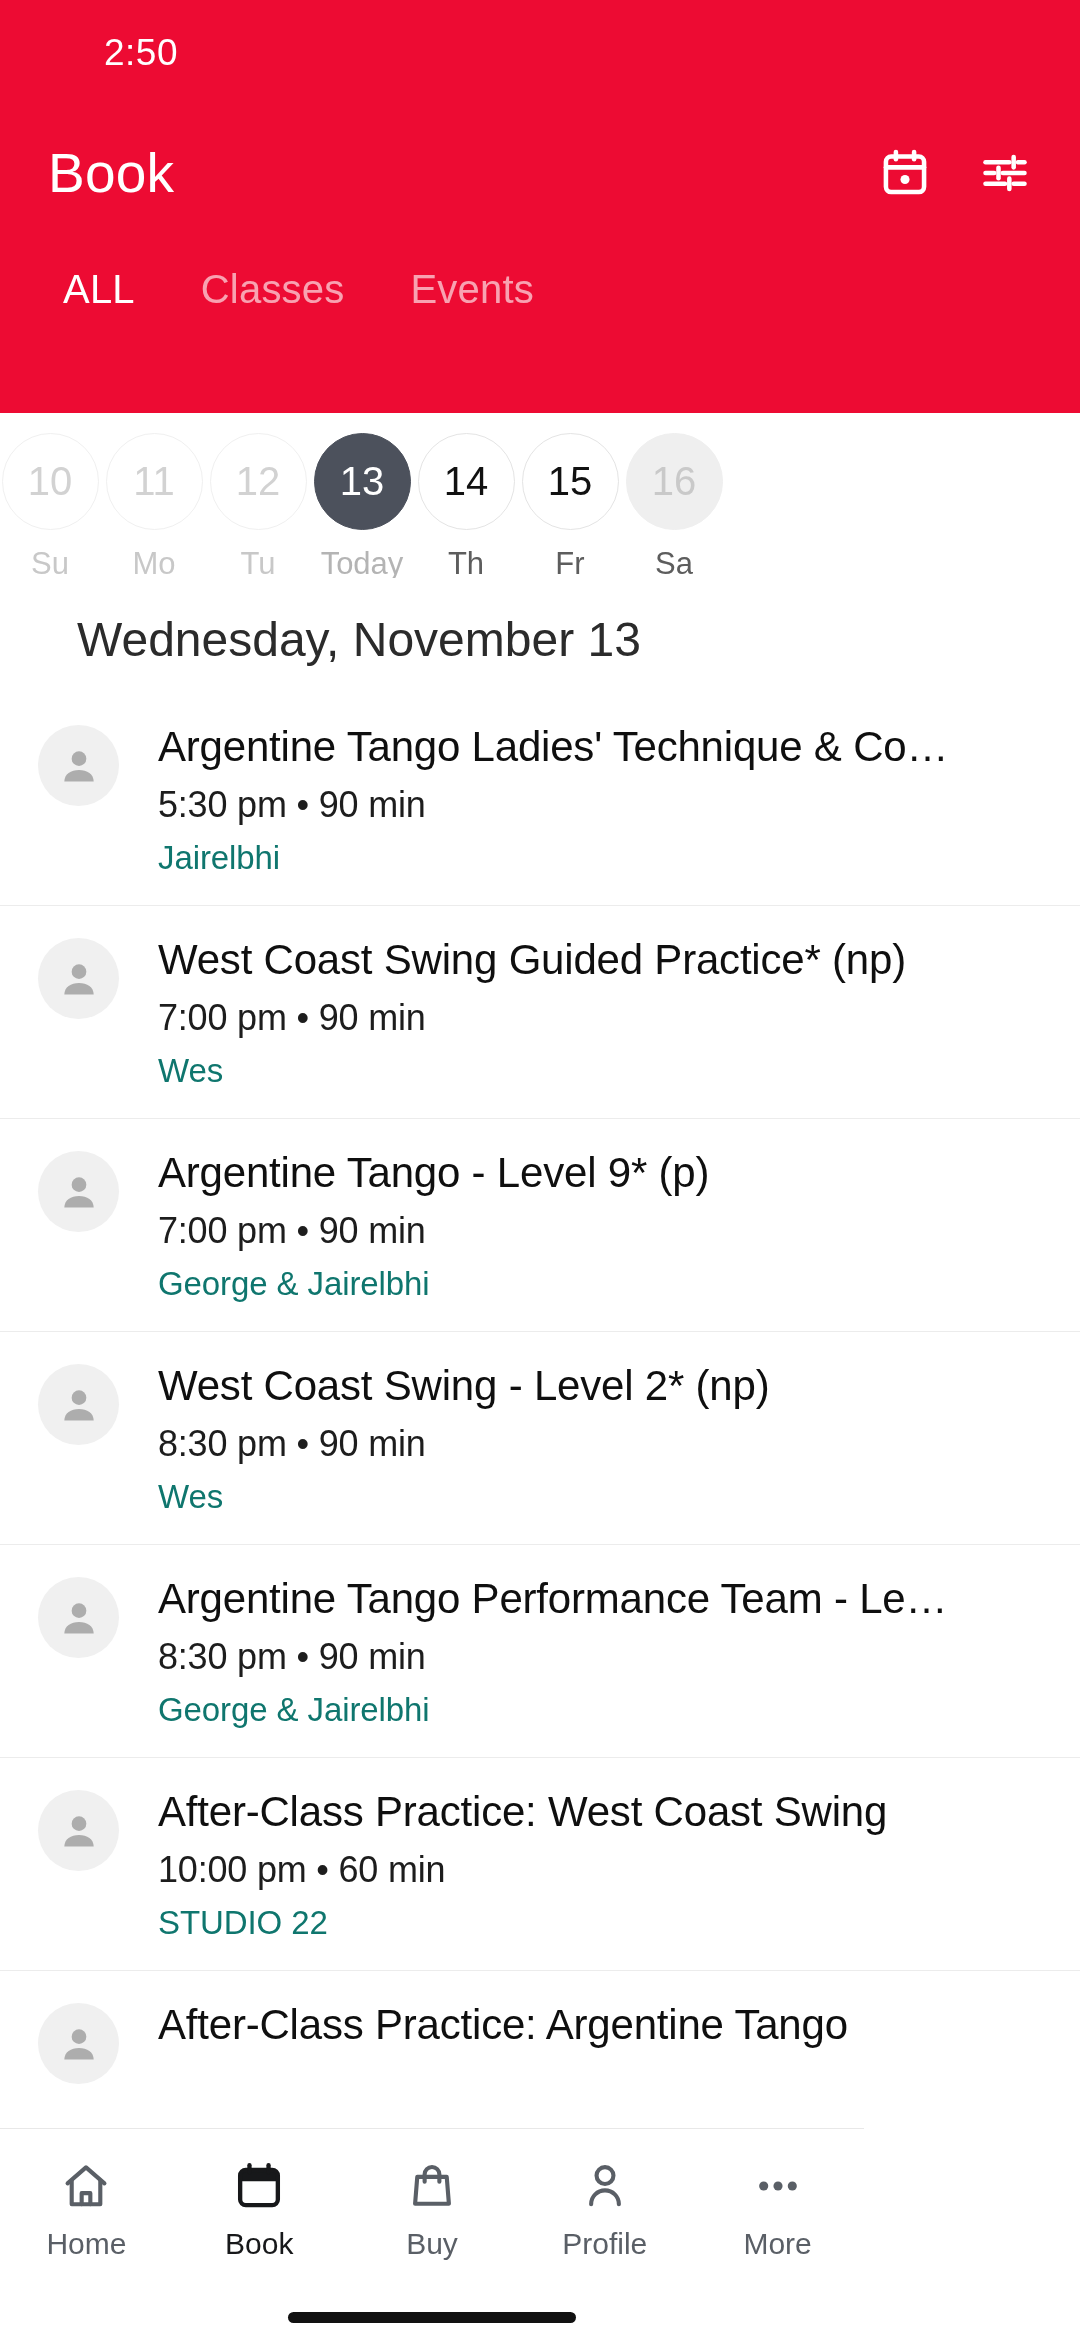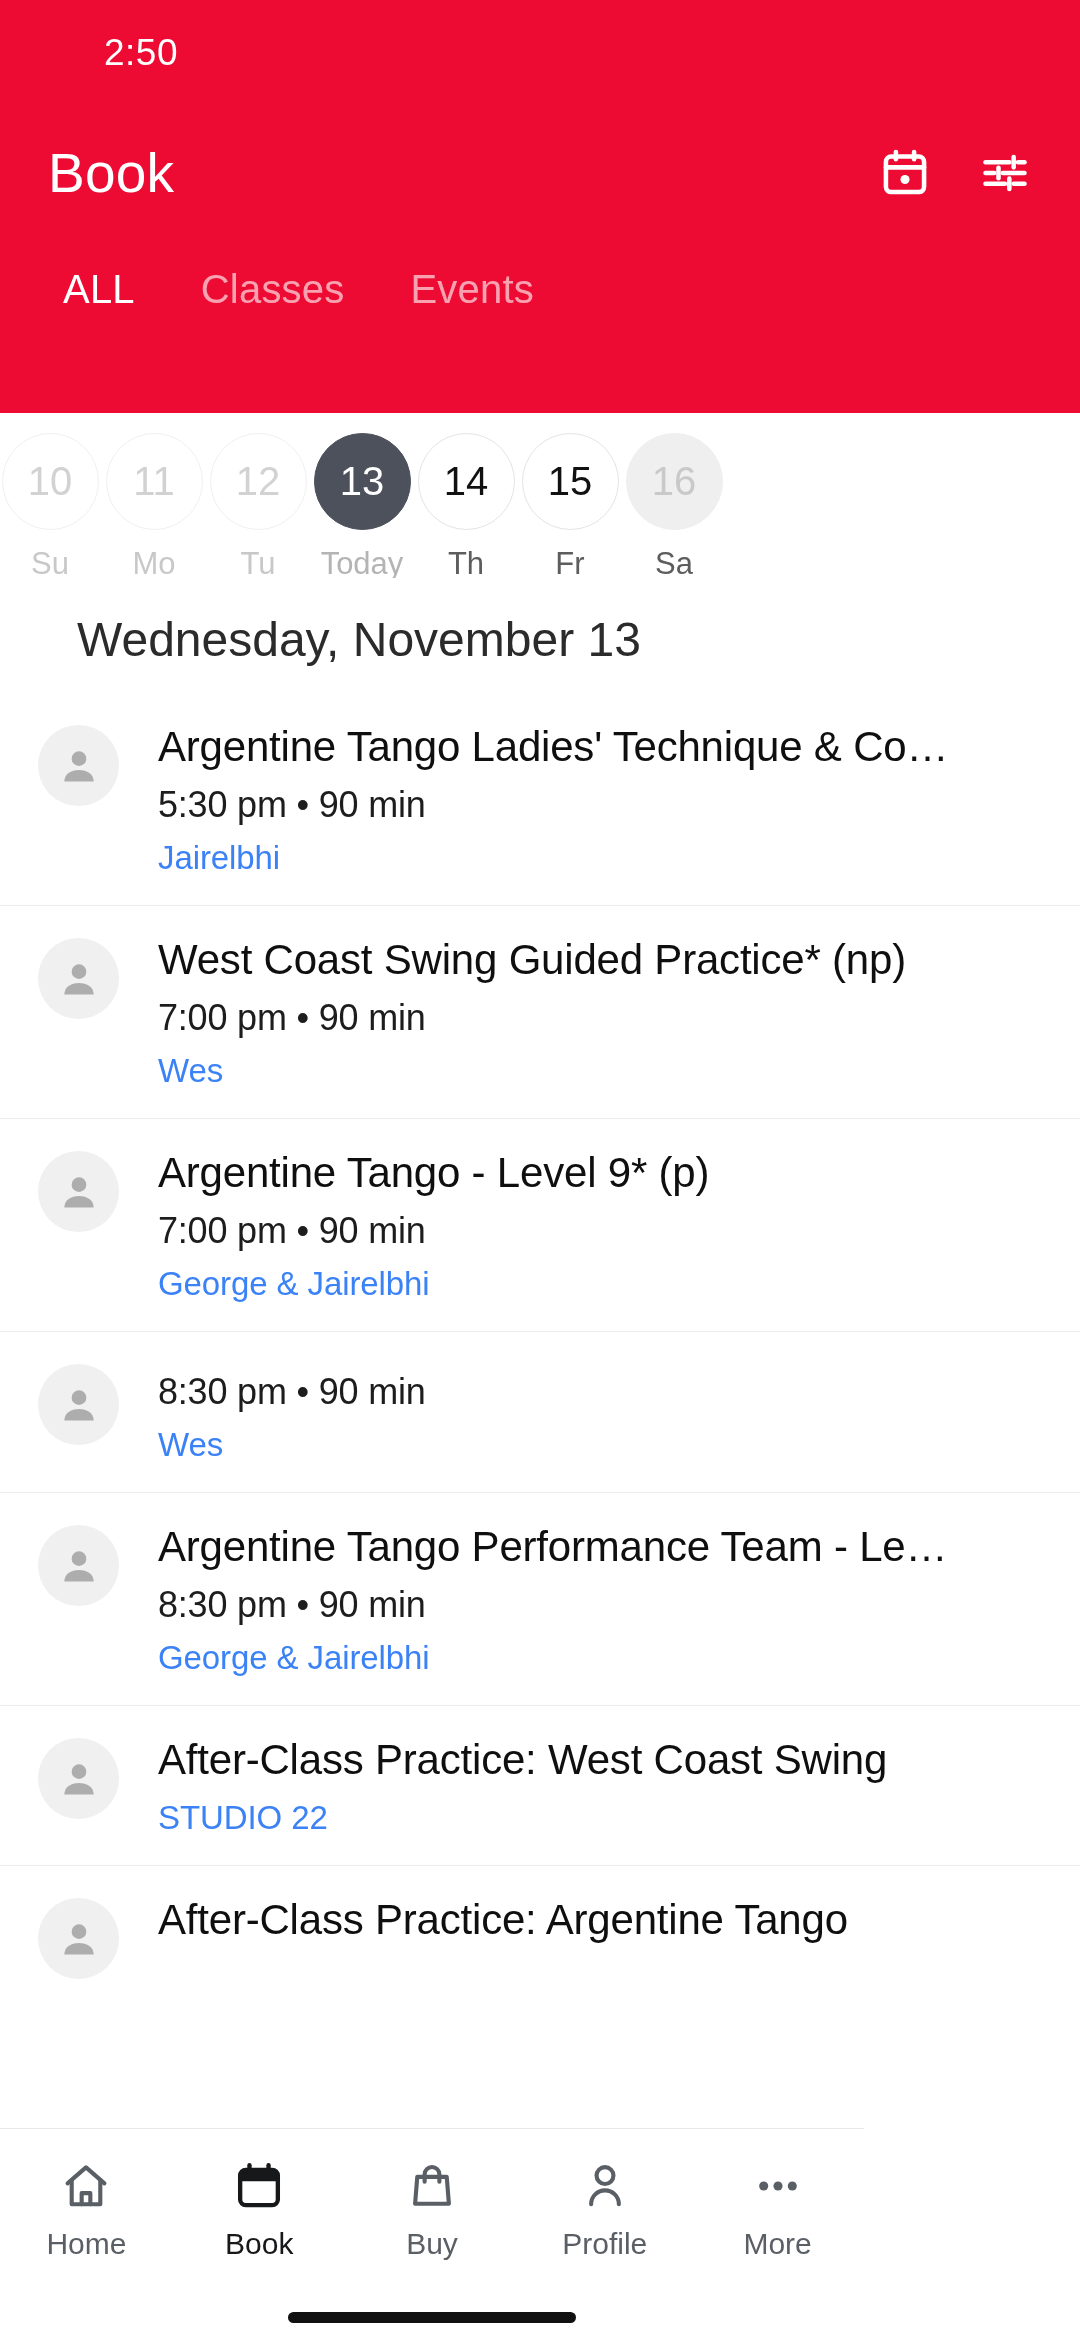--- a/index.html
+++ b/index.html
@@ -186,21 +186,21 @@
     letter-spacing: -0.2px;
   }
   .class-meta {
     font-size: 36px;
     color: #1d1d1d;
     margin-top: 11px;
     letter-spacing: -0.2px;
   }
   .class-staff {
     font-size: 33px;
-    color: #3b82f6;
+    color: #0f766e;
     margin-top: 13px;
     letter-spacing: -0.1px;
   }
 
   
   .bottomnav {
     position: absolute;
     left: 0;
     bottom: 0;
     width: 864px;
@@ -379,20 +379,21 @@
     </div>
 
     <div class="class-row">
       <div class="avatar">
         <svg width="44" height="44" viewBox="0 0 24 24" fill="#ADADAD">
           <circle cx="12" cy="8" r="4"></circle>
           <path d="M4 20.5c0-4.1 3.6-6.3 8-6.3s8 2.2 8 6.3z"></path>
         </svg>
       </div>
       <div class="class-body">
+        <div class="class-title">West Coast Swing - Level 2* (np)</div>
         <div class="class-meta">8:30 pm • 90 min</div>
         <div class="class-staff">Wes</div>
       </div>
     </div>
 
     <div class="class-row">
       <div class="avatar">
         <svg width="44" height="44" viewBox="0 0 24 24" fill="#ADADAD">
           <circle cx="12" cy="8" r="4"></circle>
           <path d="M4 20.5c0-4.1 3.6-6.3 8-6.3s8 2.2 8 6.3z"></path>
@@ -407,20 +408,21 @@
 
     <div class="class-row">
       <div class="avatar">
         <svg width="44" height="44" viewBox="0 0 24 24" fill="#ADADAD">
           <circle cx="12" cy="8" r="4"></circle>
           <path d="M4 20.5c0-4.1 3.6-6.3 8-6.3s8 2.2 8 6.3z"></path>
         </svg>
       </div>
       <div class="class-body">
         <div class="class-title">After-Class Practice: West Coast Swing</div>
+        <div class="class-meta">10:00 pm • 60 min</div>
         <div class="class-staff">STUDIO 22</div>
       </div>
     </div>
 
     <div class="class-row">
       <div class="avatar">
         <svg width="44" height="44" viewBox="0 0 24 24" fill="#ADADAD">
           <circle cx="12" cy="8" r="4"></circle>
           <path d="M4 20.5c0-4.1 3.6-6.3 8-6.3s8 2.2 8 6.3z"></path>
         </svg>

